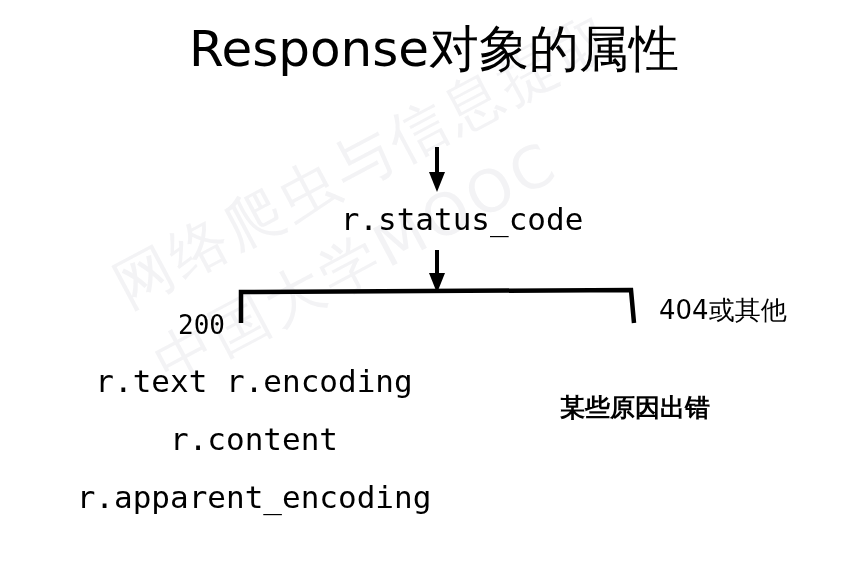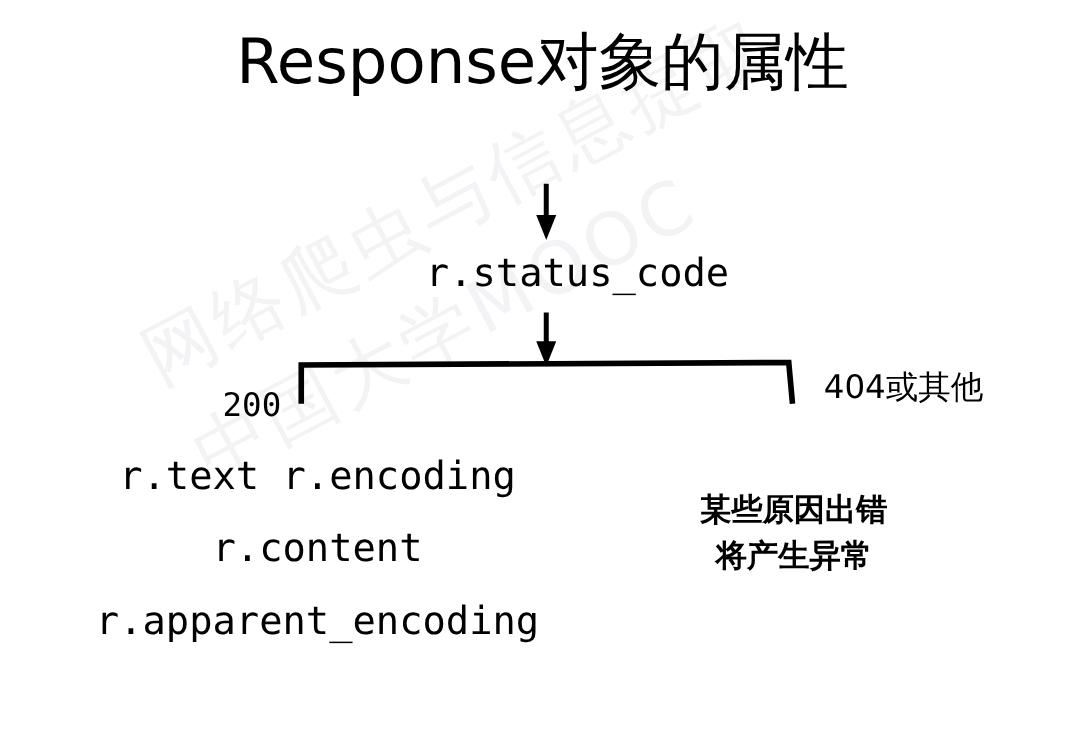--- a/index.html
+++ b/index.html
@@ -166,16 +166,15 @@
   <div class="label-404 cjk">404或其他</div>
 
   <div class="branch-ok">
     <div class="line mono">r.text r.encoding</div>
     <div class="line mono">r.content</div>
     <div class="line mono">r.apparent_encoding</div>
   </div>
 
   <div class="branch-err">
     <div class="line cjk">某些原因出错</div>
-    <div class="line cjk">将产生异常</div>
   </div>
 
 </div>
 
 </body></html>

